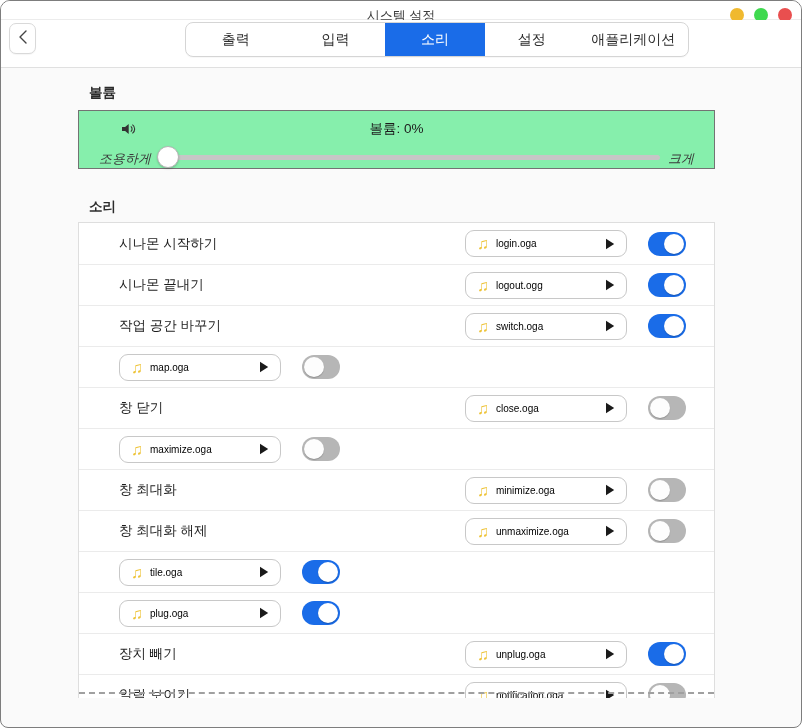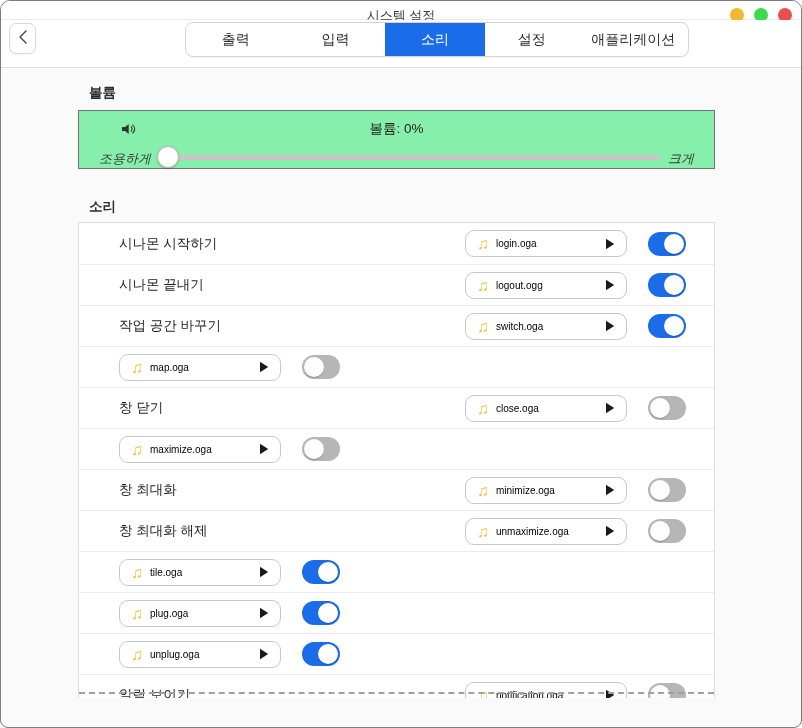--- a/index.html
+++ b/index.html
@@ -328,20 +328,21 @@
                   <path d="M1 0.8 L9.2 6 L1 11.2 Z" fill="#1a1a1a"></path>
                 </svg>
       </span>
     </div>
     <div class="toggle js-toggle on">
       <div class="knob"></div>
     </div>
   </div>
 
   <div class="sound-row">
+    <span class="sound-row-label js-label">장치 빼기</span>
     <div class="file-btn">
       <span class="note-icon">♫</span>
       <span class="file-name js-file">unplug.oga</span>
       <span class="play-btn">
         <svg width="10" height="12" viewBox="0 0 10 12">
                   <path d="M1 0.8 L9.2 6 L1 11.2 Z" fill="#1a1a1a"></path>
                 </svg>
       </span>
     </div>
     <div class="toggle js-toggle on">

